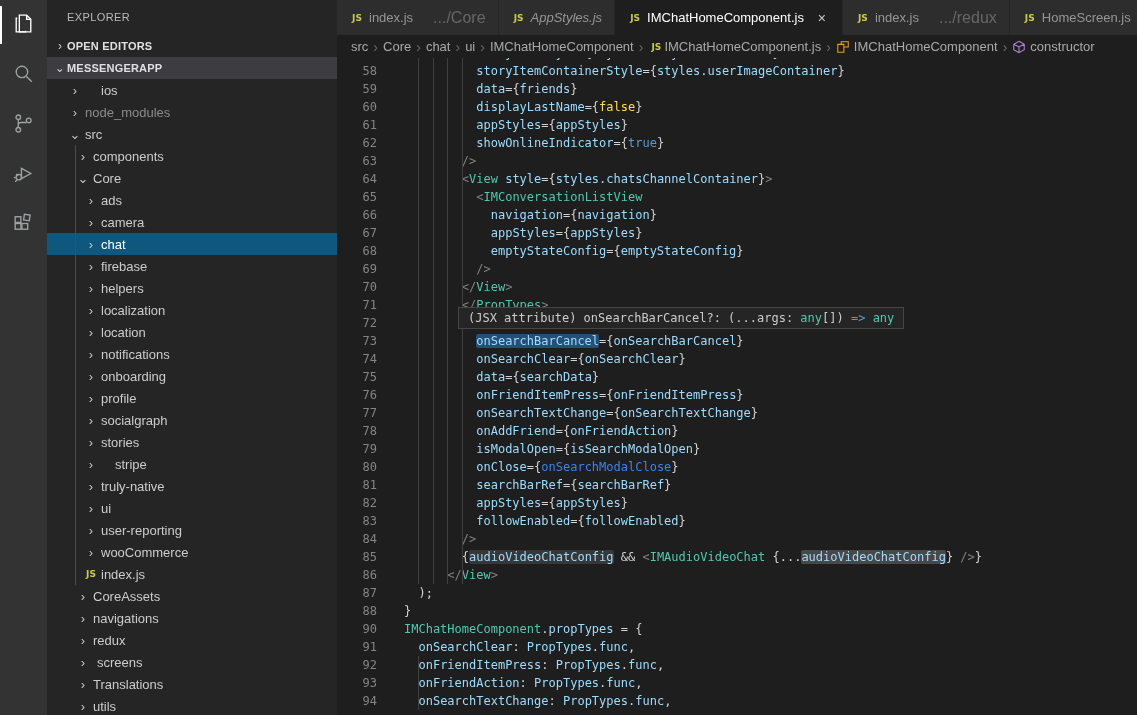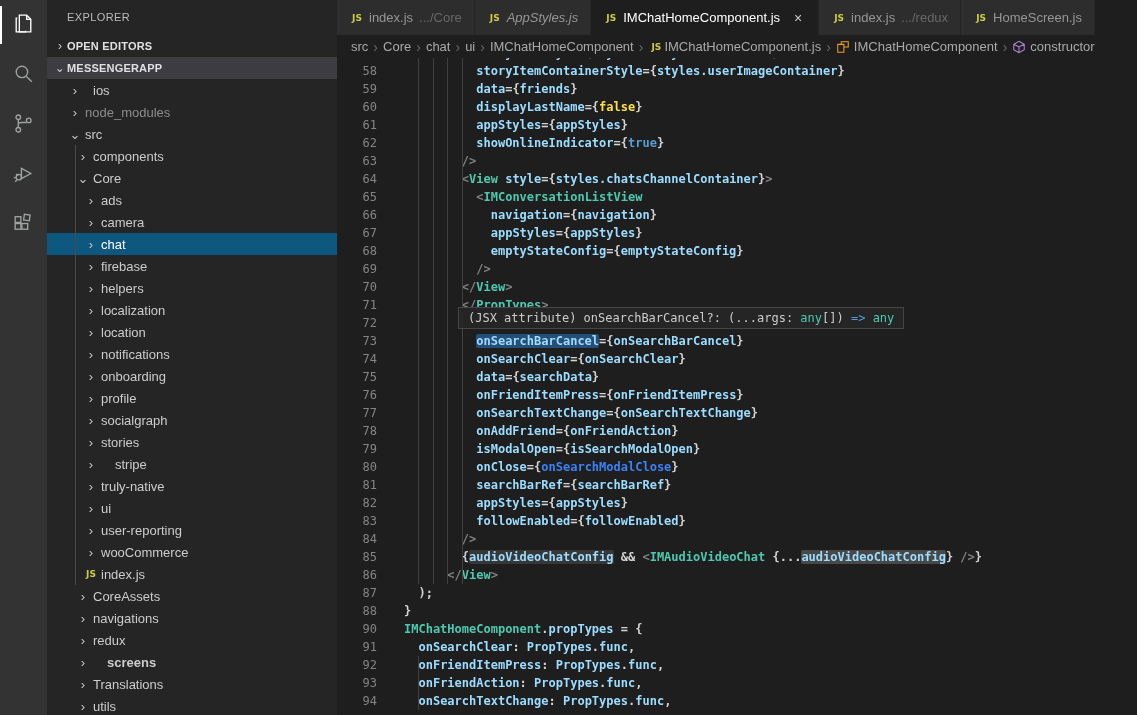--- a/index.html
+++ b/index.html
@@ -28,33 +28,33 @@
   .tree-row.dim { color:#8c8c8c; }
   .jsicon { display:inline-block; width:16px; text-align:center; font-size:9px; font-weight:bold; color:#cbcb41; font-family:"DejaVu Sans",sans-serif; flex:none; }
 
   
   .editor { flex:1; display:flex; flex-direction:column; background:#1e1e1e; min-width:0; }
   .tabbar { height:35px; background:#252526; display:flex; flex:none; }
   .tab { height:35px; display:flex; align-items:center; padding:0 12px; background:#2d2d2d; color:#969696; font-size:13px; border-right:1px solid #252526; cursor:pointer; white-space:nowrap; }
   .tab.active { background:#1e1e1e; color:#ffffff; }
   .tab.preview .tab-label { font-style:italic; }
   .tab .tab-label { margin-left:4px; }
-  .tab .tab-hint { margin-left:6px; font-size:13px; opacity:.55; }
+  .tab .tab-hint { margin-left:20px; font-size:16px; opacity:.55; }
   .tab .tab-close { margin-left:10px; font-size:14px; color:#cccccc; width:16px; text-align:center; }
   .breadcrumbs { height:23px; display:flex; align-items:center; padding-left:14px; font-size:13px; color:#a9a9a9; background:#1e1e1e; flex:none; white-space:nowrap; }
   .bc-sep { margin:0 5px; color:#6a6a6a; font-size:14px; }
   .bc-item { display:flex; align-items:center; cursor:pointer; }
   .bc-item svg { width:14px; height:14px; margin-right:4px; }
 
   
   .code-view { flex:1; position:relative; overflow:hidden; font-family:"DejaVu Sans Mono","Liberation Mono",monospace; font-size:12px; }
   .rows { margin-top:-14px; }
   .crow { display:flex; height:18px; line-height:18px; }
   .crow .ln { width:53px; flex:none; text-align:right; padding-right:13px; color:#858585; }
-  .crow .ctext { white-space:pre; padding-left:14px; color:#d4d4d4;font-weight:bold; }
+  .crow .ctext { white-space:pre; padding-left:14px; color:#d4d4d4; }
   .guide { position:absolute; width:1px; background:#404040; }
   .hl-w { background:#264f78; border-radius:2px; }
   .hl-r1 { background:rgba(87,87,87,.45); border-radius:2px; }
   .hl-r2 { background:rgba(87,87,87,.75); border-radius:2px; }
   .tooltip { position:absolute; left:121px; top:249px; background:#252526; border:1px solid #454545; padding:3px 9px; white-space:pre; z-index:5; color:#cccccc; }
 </style>
 </head>
 <body>
 
 <div id="app">
@@ -107,21 +107,21 @@
         </div>
         <div class="section-row hl">
           <span class="chev">⌄</span>
           <span>MESSENGERAPP</span>
         </div>
       </div>
     <div class="tree" id="tree">
       <div class="tree-guide"></div>
     <div class="tree-row" style="padding-left: 20px;">
           <span class="chev">›</span>
-          <span style="margin-left: 10px;">ios</span>
+          <span style="margin-left: 18px;">ios</span>
         </div>
         <div class="tree-row dim" style="padding-left: 20px;">
           <span class="chev">›</span>
           <span style="margin-left: 2px;">node_modules</span>
         </div>
         <div class="tree-row" style="padding-left: 20px;">
           <span class="chev">⌄</span>
           <span style="margin-left: 2px;">src</span>
         </div>
         <div class="tree-row" style="padding-left: 28px;">
@@ -211,21 +211,21 @@
         <div class="tree-row" style="padding-left: 28px;">
           <span class="chev">›</span>
           <span style="margin-left: 2px;">navigations</span>
         </div>
         <div class="tree-row" style="padding-left: 28px;">
           <span class="chev">›</span>
           <span style="margin-left: 2px;">redux</span>
         </div>
         <div class="tree-row" style="padding-left: 28px;">
           <span class="chev">›</span>
-          <span style="margin-left: 16px; font-weight: bold;">screens</span>
+          <span style="margin-left: 6px;">screens</span>
         </div>
         <div class="tree-row" style="padding-left: 28px;">
           <span class="chev">›</span>
           <span style="margin-left: 2px;">Translations</span>
         </div>
         <div class="tree-row" style="padding-left: 28px;">
           <span class="chev">›</span>
           <span style="margin-left: 2px;">utils</span>
         </div>
       </div>

